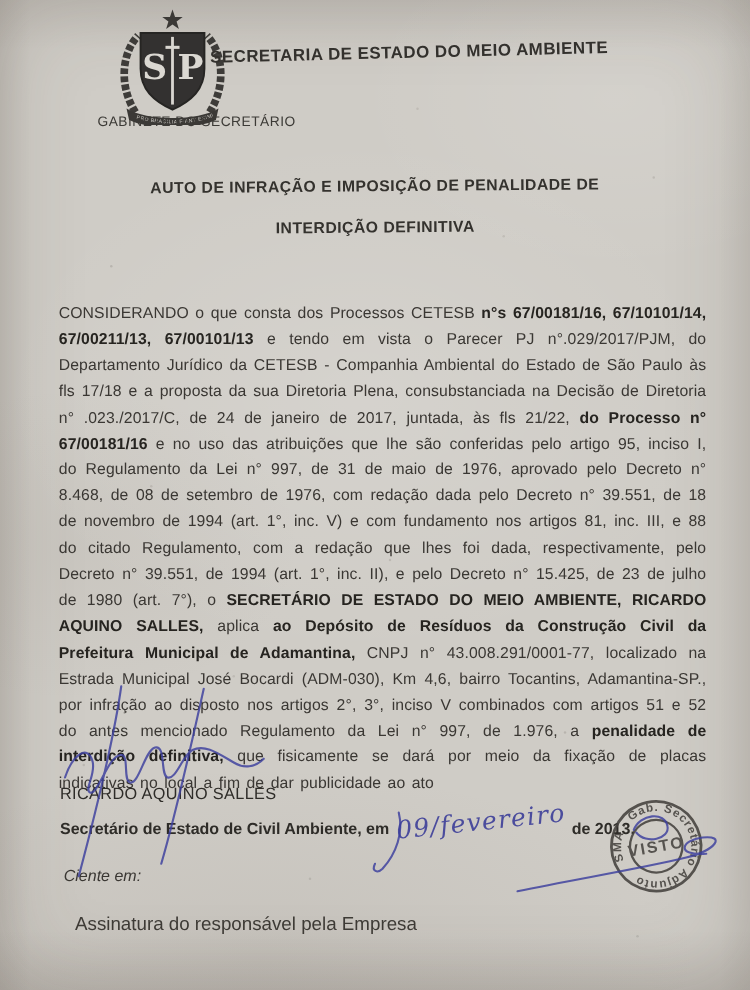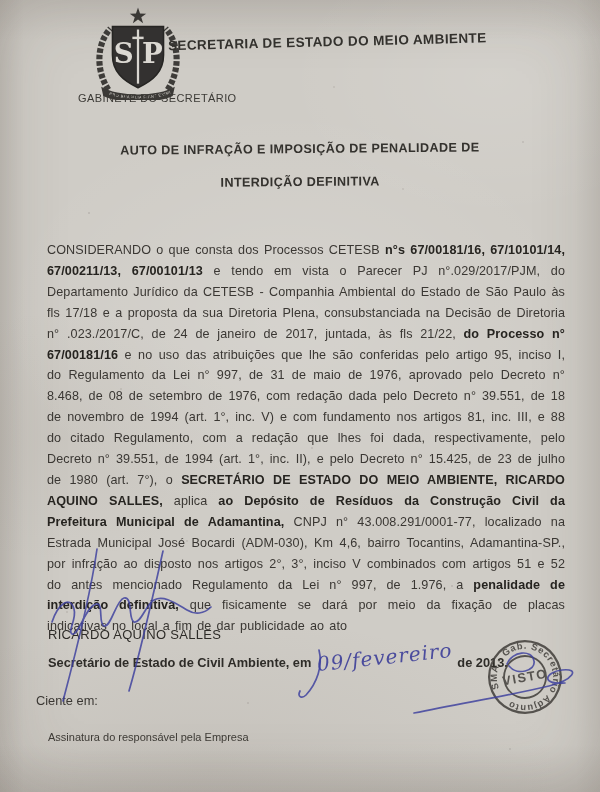--- a/index.html
+++ b/index.html
@@ -61,22 +61,22 @@
     position:absolute;left:48px;top:648px;width:480px;
     font-size:12.8px;font-weight:bold;color:#2e2c28;white-space:nowrap;
   }
   .handwritten{
     display:inline-block;
     font-family:"DejaVu Serif",serif;font-style:italic;font-weight:normal;
     font-size:20px;color:#3d3f99;letter-spacing:1px;
     transform:rotate(-6deg) translateY(-3px);
     margin:0 4px 0 6px;opacity:.9;
   }
-  .ciente{position:absolute;left:36px;top:693px;font-size:12.8px;color:#3a3733;}
-  .assinatura{position:absolute;left:48px;top:731px;font-size:11px;color:#3d3a35;}
+  .ciente{position:absolute;left:51px;top:693px;font-size:12.8px;color:#3a3733;font-style:italic;}
+  .assinatura{position:absolute;left:60px;top:731px;font-size:15px;color:#3d3a35;}
   .stamp{position:absolute;left:480px;top:632px;width:90px;height:90px;opacity:.88;}
   .ink{position:absolute;left:0;top:0;width:600px;height:792px;pointer-events:none;}
 </style>
 </head>
 <body>
 
 <div class="page">
   <div class="speckles"></div>
 
   <div class="logo">

